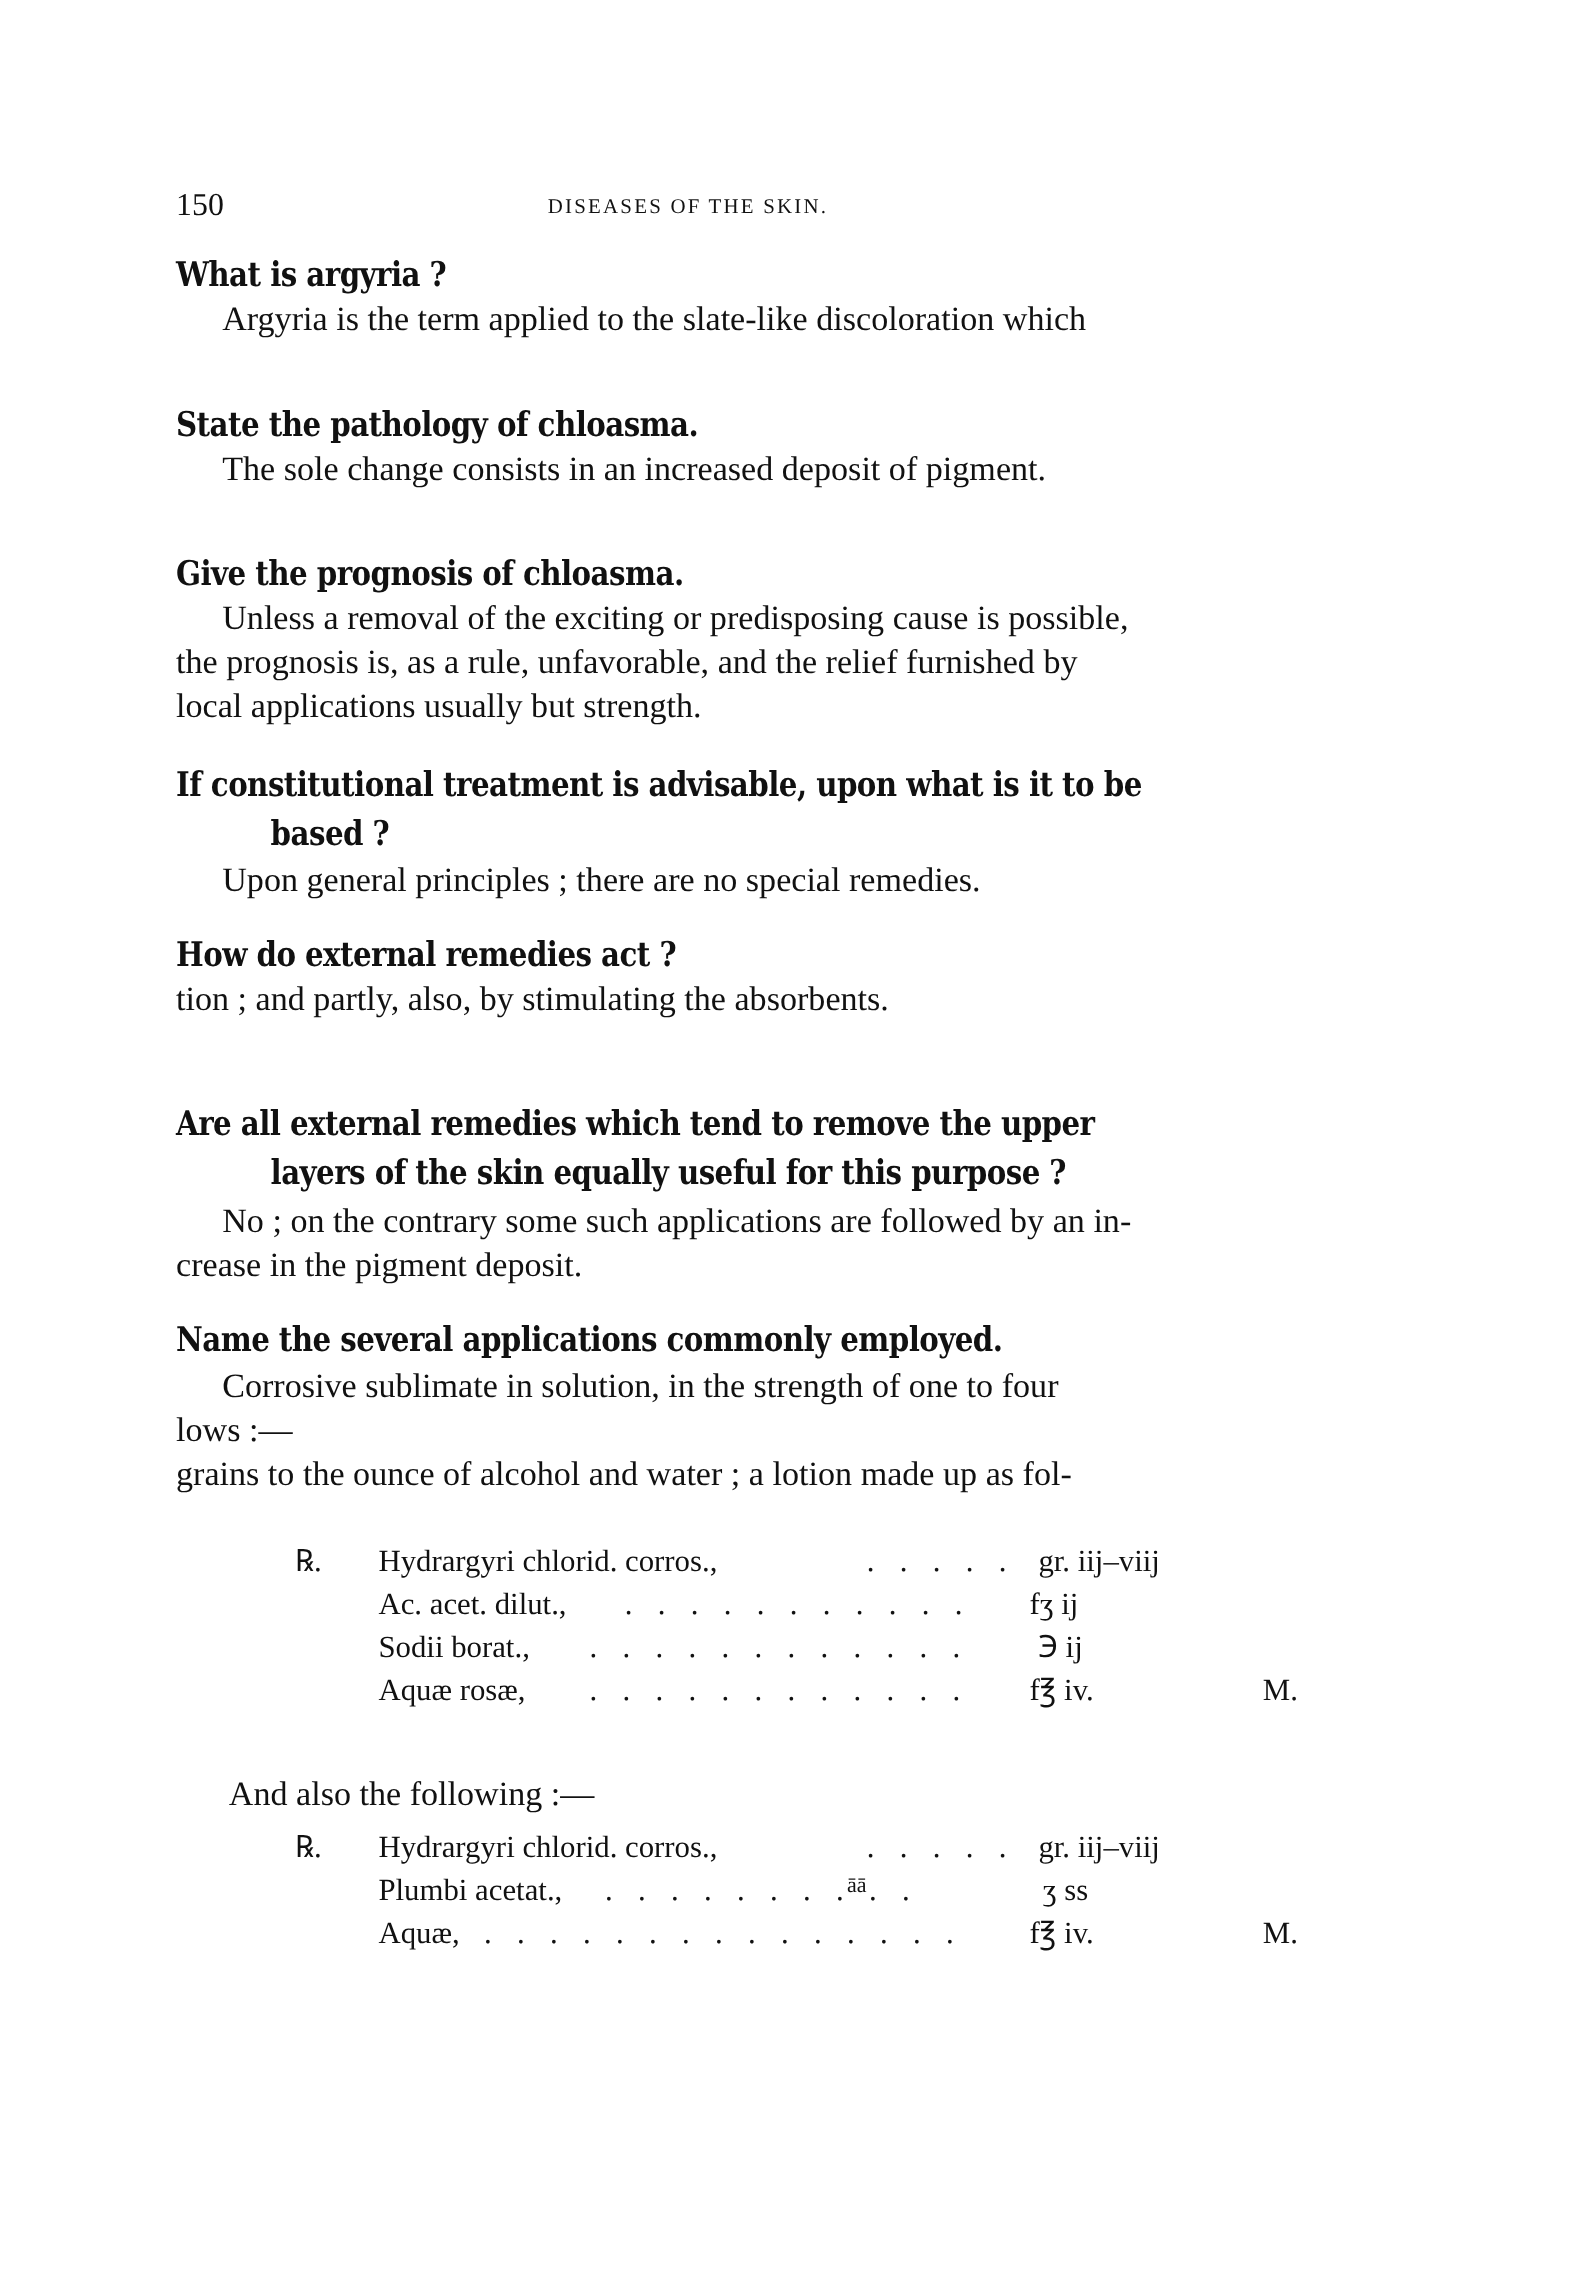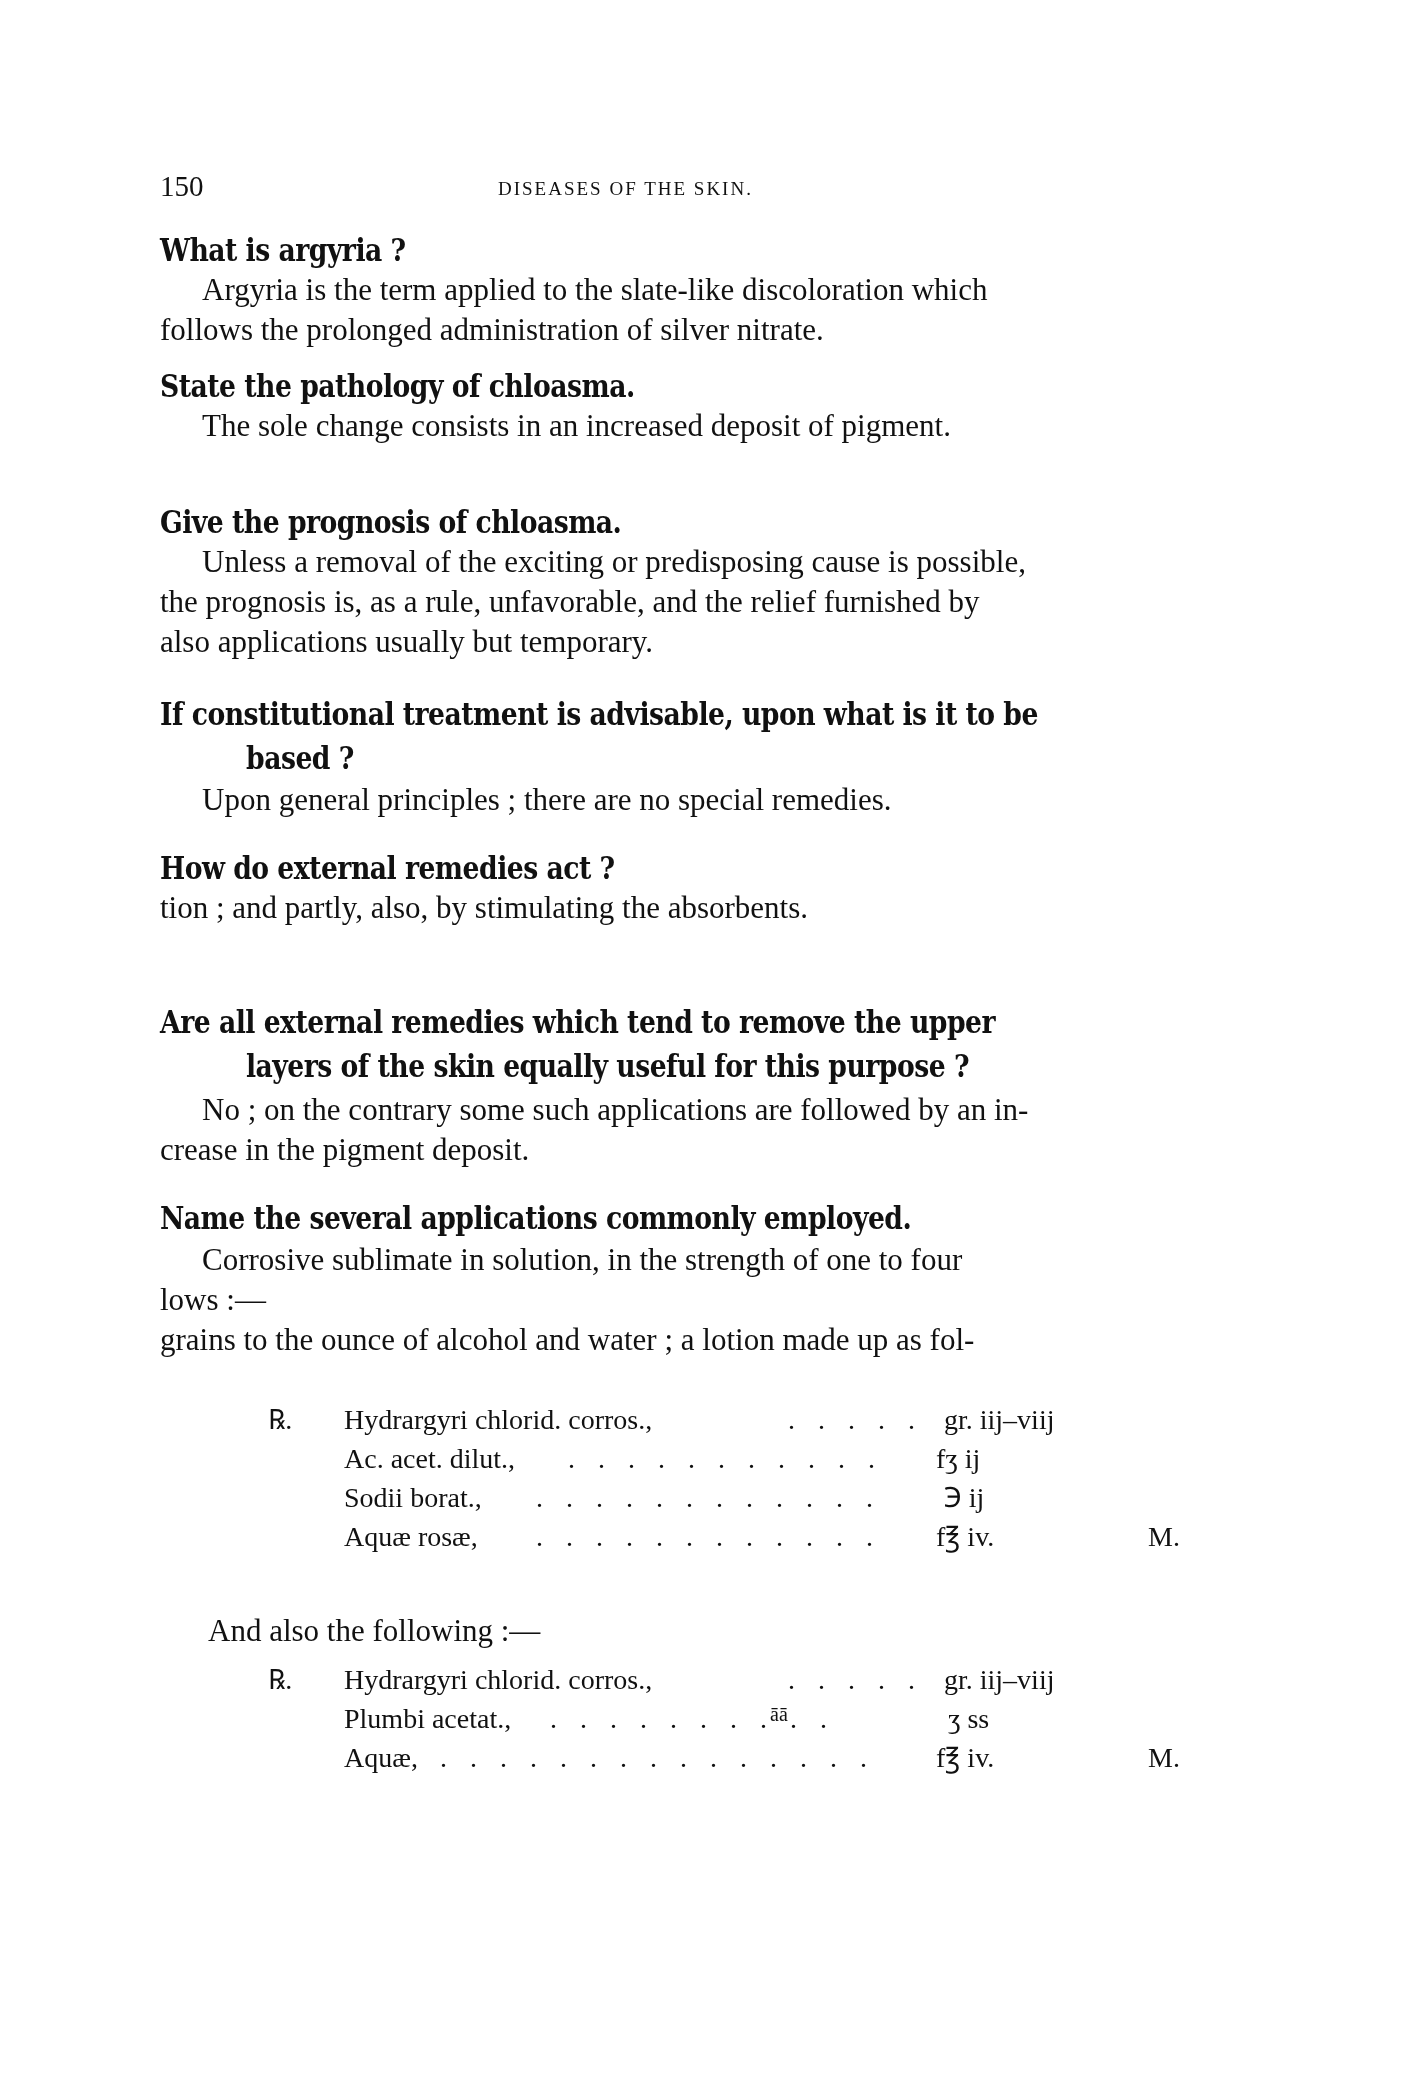--- a/index.html
+++ b/index.html
@@ -35,33 +35,32 @@
 <div class="page">
 
   <div class="running-head">
     <span class="page-number">150</span>
     <span class="running-title">DISEASES OF THE SKIN.</span>
   </div>
 
   <div class="q" style="top:228px">What is argyria ?</div>
   <div class="a" style="top:270px">
     <span class="first">Argyria is the term applied to the slate-like discoloration which</span>
-    <span style="display:block">follows the prolonged administration of silver nitrate.</span>
   </div>
 
   <div class="q" style="top:364px">State the pathology of chloasma.</div>
   <div class="a" style="top:406px">
     <span class="first">The sole change consists in an increased deposit of pigment.</span>
   </div>
 
   <div class="q" style="top:500px">Give the prognosis of chloasma.</div>
   <div class="a" style="top:542px">
     <span class="first">Unless a removal of the exciting or predisposing cause is possible,</span>
     <span style="display:block">the prognosis is, as a rule, unfavorable, and the relief furnished by</span>
-    <span style="display:block">also applications usually but temporary.</span>
+    <span style="display:block">local applications usually but strength.</span>
   </div>
 
   <div class="q" style="top:692px">
     <span style="display:block">If constitutional treatment is advisable, upon what is it to be</span>
     <span class="cont">based ?</span>
   </div>
   <div class="a" style="top:780px">
     <span class="first">Upon general principles ; there are no special remedies.</span>
   </div>
 

